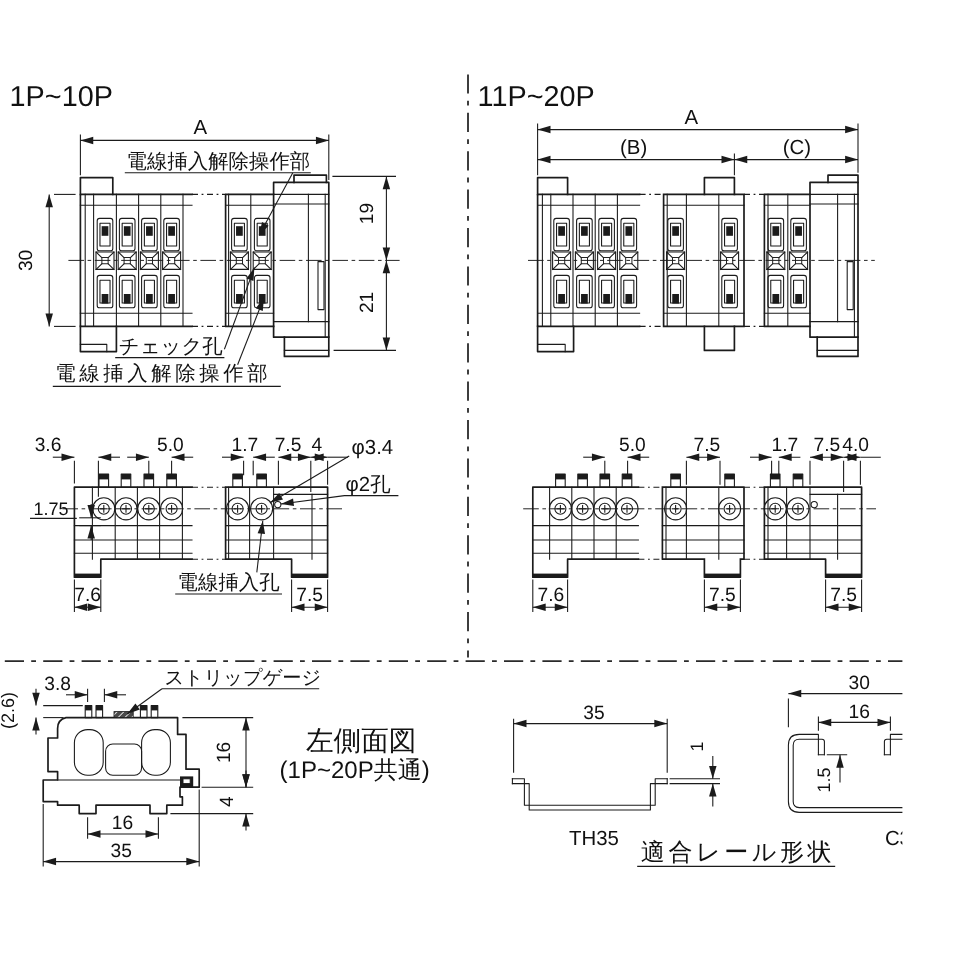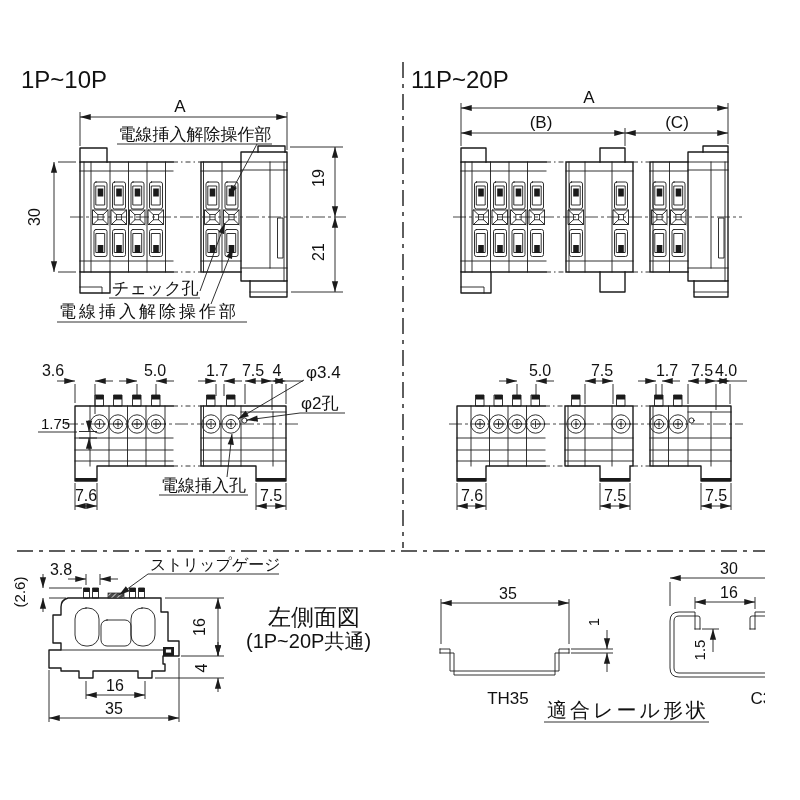--- a/index.html
+++ b/index.html
@@ -1,16 +1,16 @@
 <!DOCTYPE html>
 <html><head>
 <meta charset="utf-8">
 <style>
   html,body{margin:0;padding:0;background:#ffffff;}
-  #stage{width:752px;height:800px;background:#ffffff;position:relative;overflow:hidden;margin-left:13px;}
+  #stage{width:752px;height:800px;background:#ffffff;position:relative;overflow:hidden;}
   svg{display:block;}
   text{font-family:"Liberation Sans","DejaVu Sans",sans-serif;fill:#111;}
   .ol{fill:none;stroke:#1b1b1b;stroke-width:1.4;stroke-linejoin:round;stroke-linecap:square;}
   .tl{fill:none;stroke:#1b1b1b;stroke-width:0.9;stroke-linejoin:round;stroke-linecap:square;}
   .dim{fill:none;stroke:#1b1b1b;stroke-width:0.9;}
   .chain{fill:none;stroke:#1b1b1b;stroke-width:0.8;stroke-dasharray:13 3 3 3;}
   .brk{fill:none;stroke:#1b1b1b;stroke-width:0.9;stroke-dasharray:5 3 1.5 3;}
   .sep{fill:none;stroke:#2a2a2a;stroke-width:1.5;stroke-dasharray:16 6 4 6;}
   .blk{fill:#1b1b1b;stroke:none;}
   .wht{fill:#ffffff;stroke:#1b1b1b;stroke-width:0.8;}

